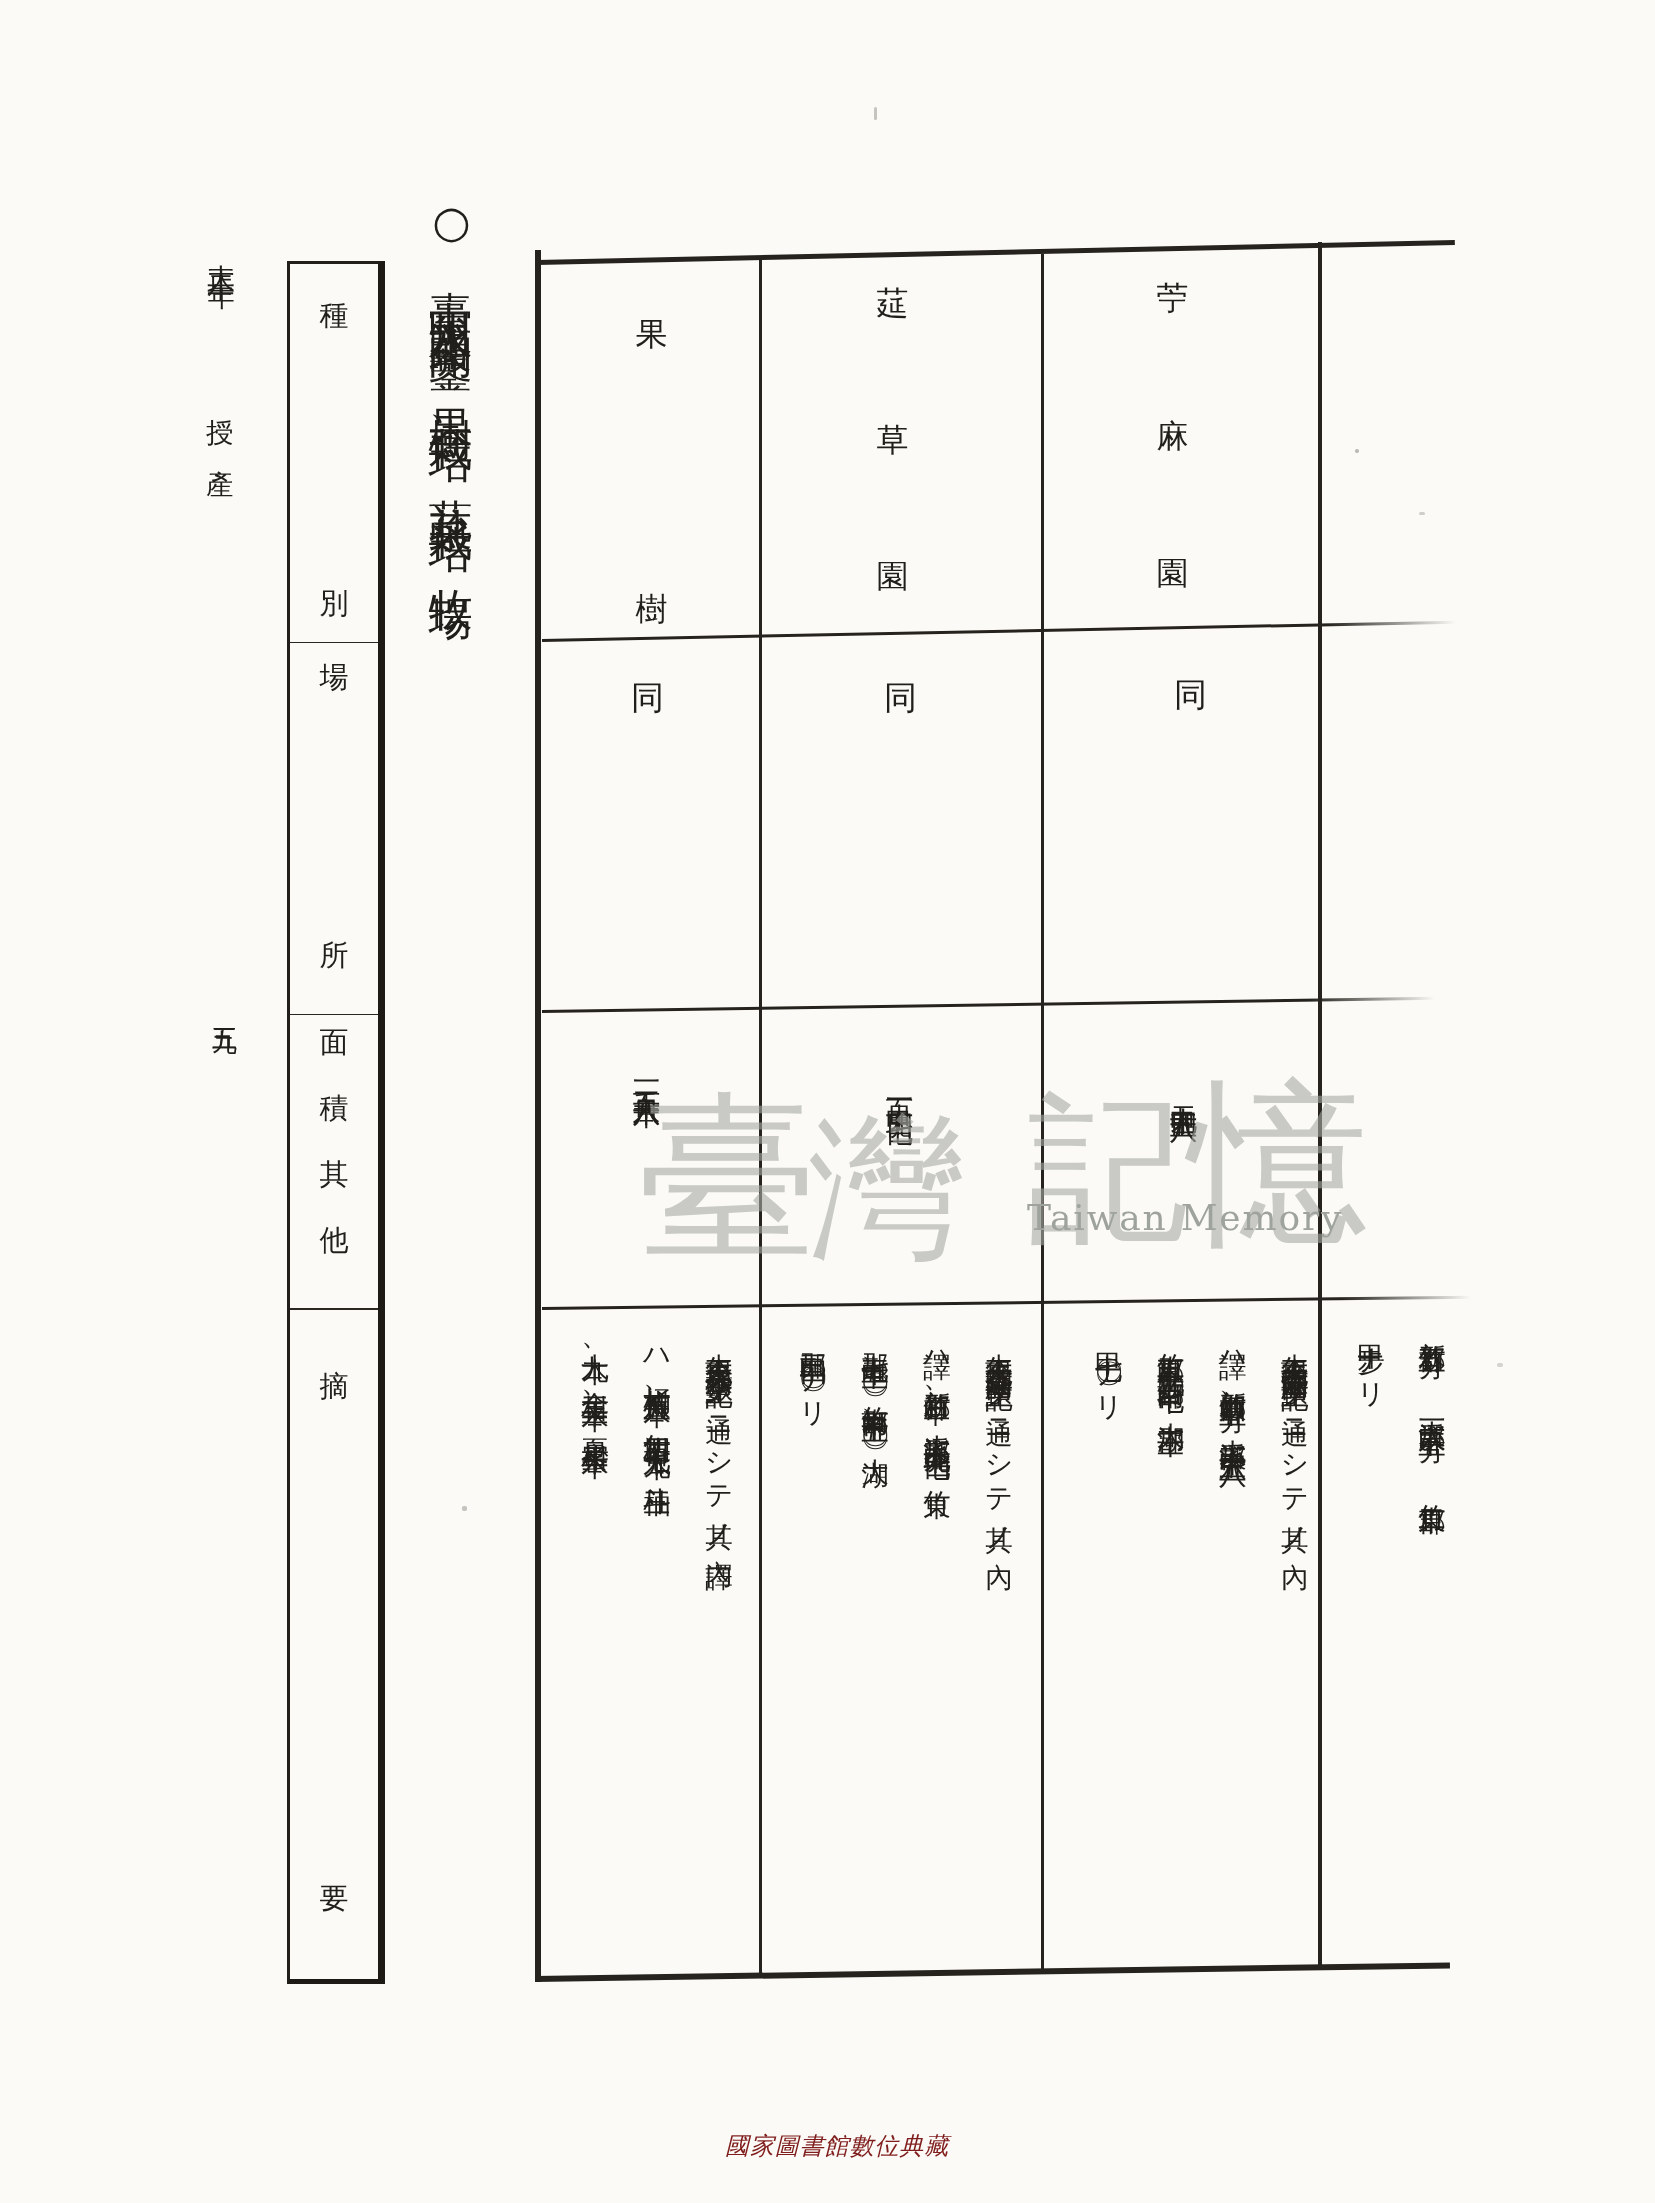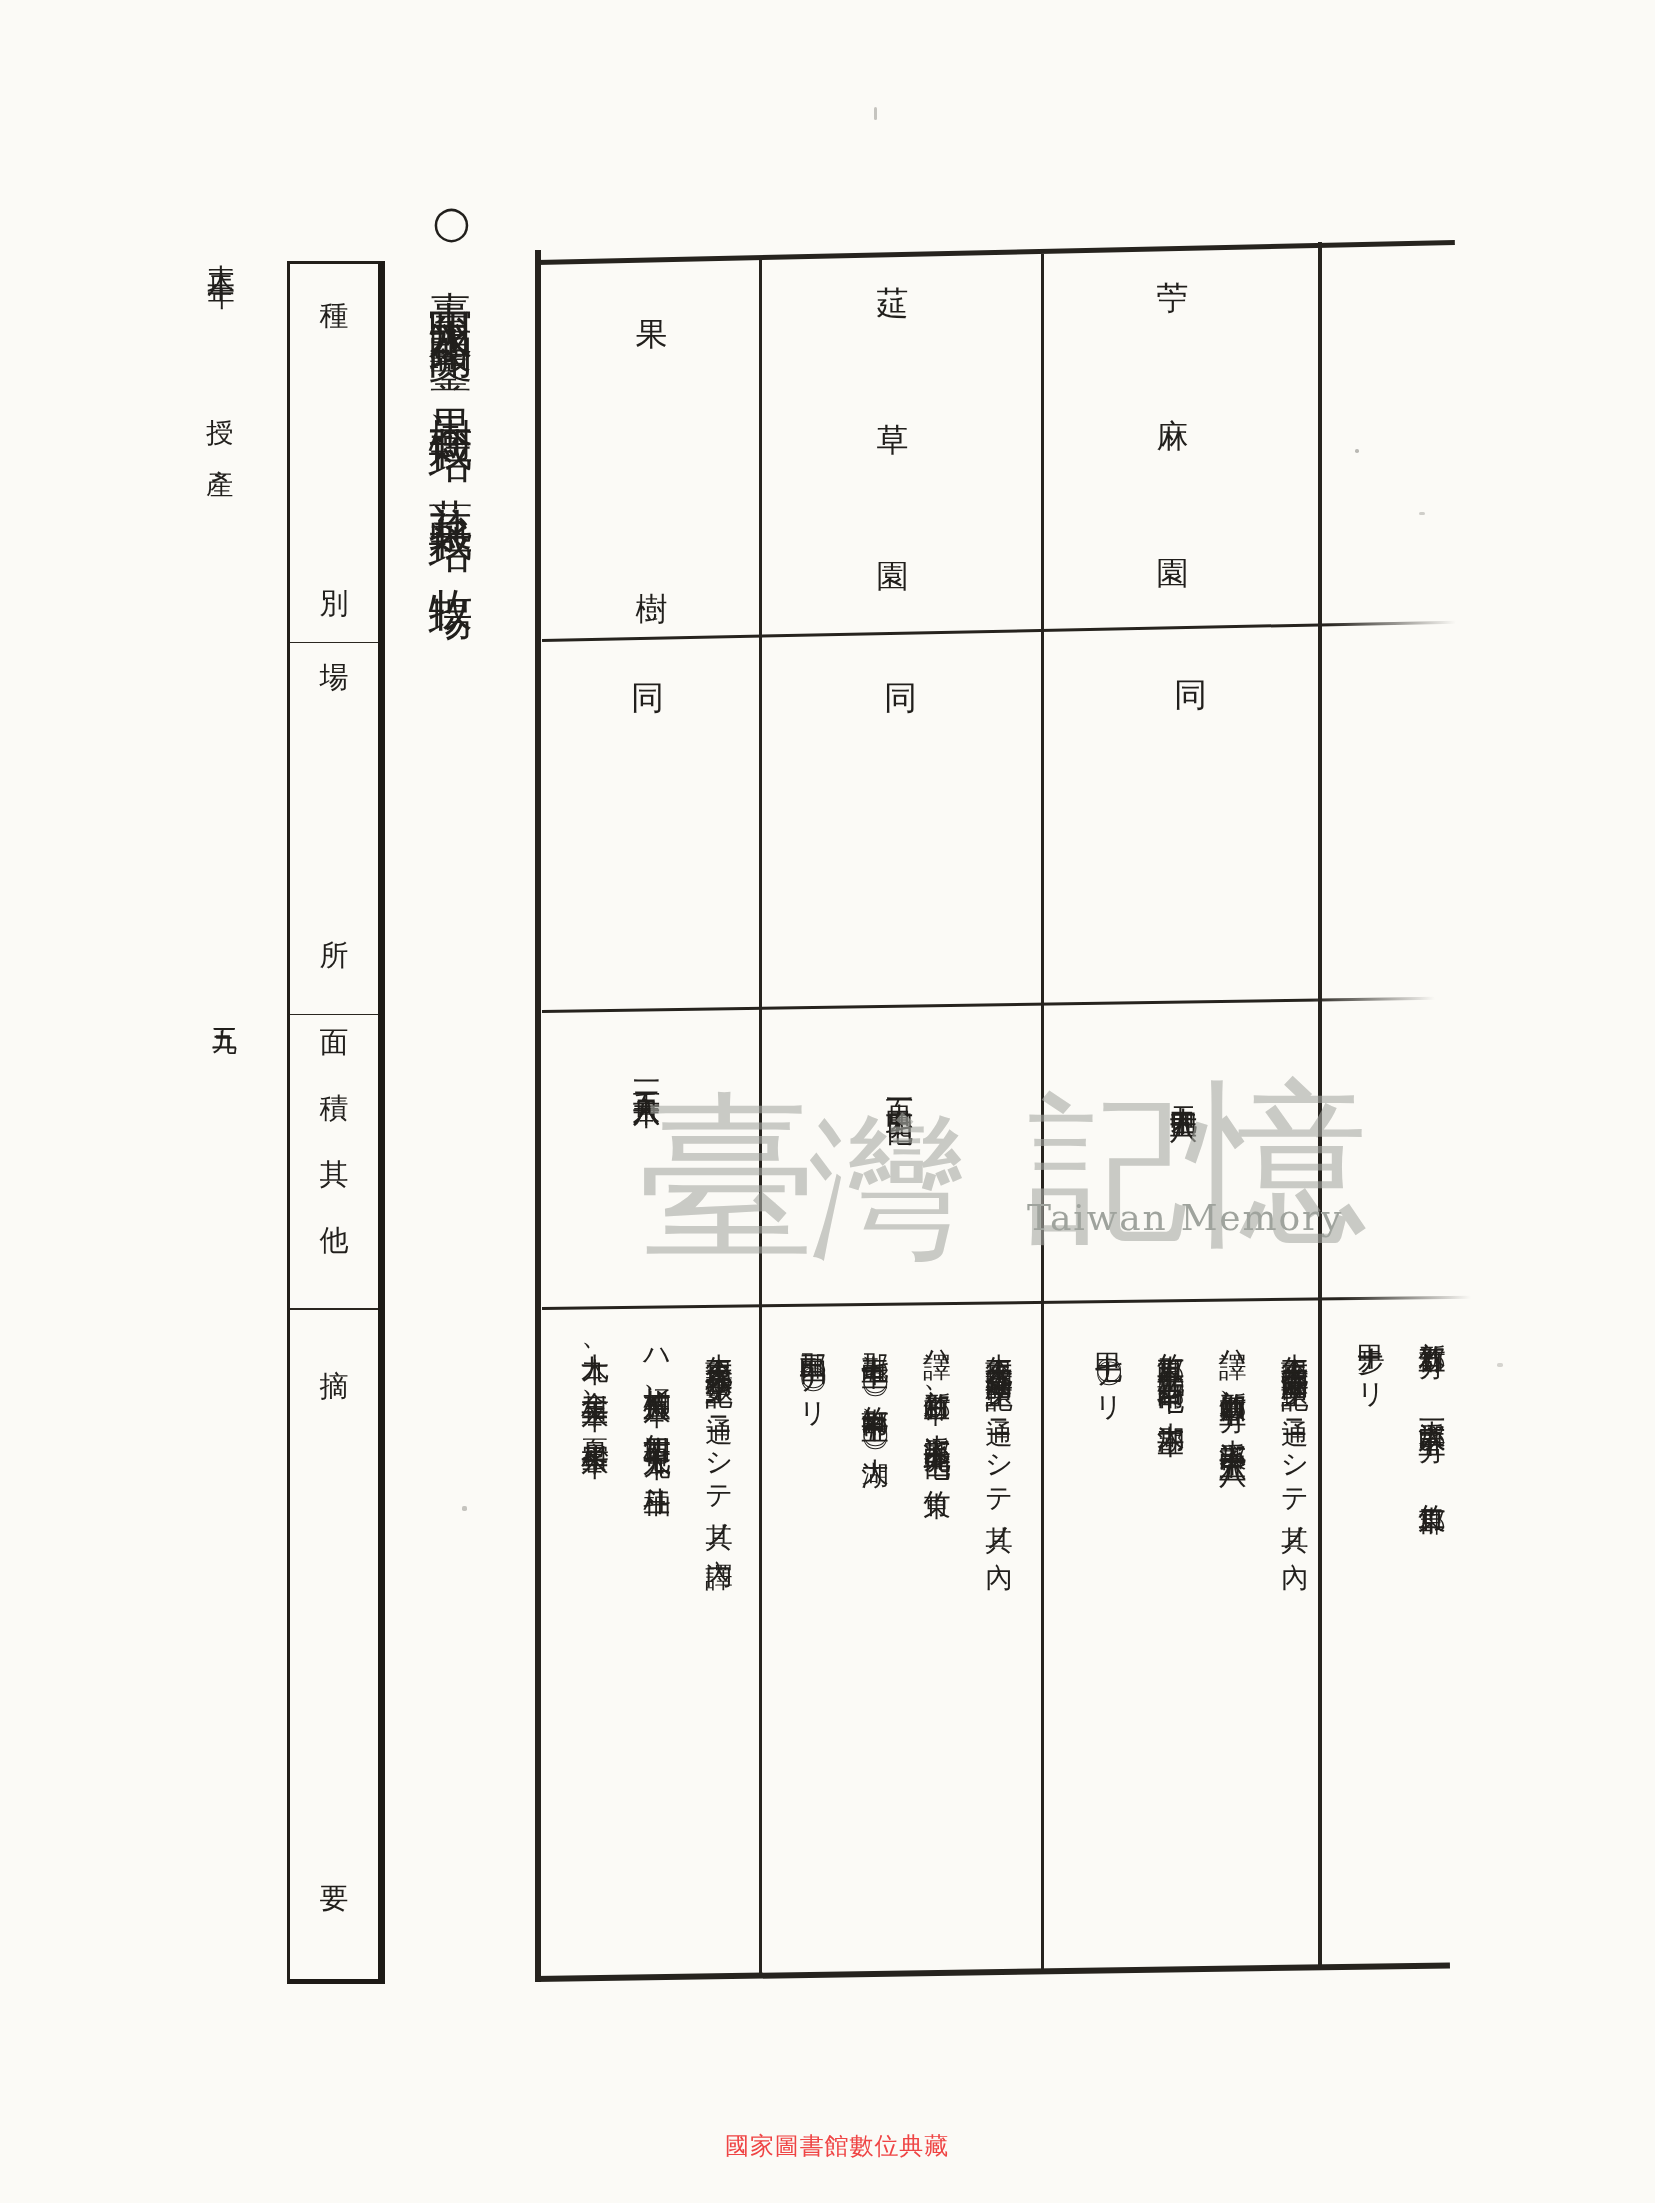--- a/index.html
+++ b/index.html
@@ -126,20 +126,20 @@
   <span>新竹郡五分</span><span style="margin-inline-start:64px;">大溪郡一甲五分</span><span style="margin-inline-start:64px;">竹東郡二</span>
 </div>
 <div class="abs v" style="left:1356px;top:1323px;font-size:27.5px;letter-spacing:2.8px;line-height:31px;">甲步ナリ</div>
 
 <div class="abs wm" style="left:638px;top:1088px;font-size:179px;">臺</div>
 <div class="abs wm" style="left:808px;top:1111px;font-size:156px;">灣</div>
 <div class="abs wm" style="left:1027px;top:1088px;font-size:161px;">記</div>
 <div class="abs wm" style="left:1189px;top:1074px;font-size:179px;">憶</div>
 <div class="abs" style="left:1027px;top:1197px;font-size:36px;letter-spacing:1.8px;color:#9fa39d;">Taiwan Memory</div>
 
-<div class="abs" style="left:725px;top:2130px;font-size:24px;letter-spacing:0.9px;color:#ef4444;">國家圖書館數位典藏</div>
+<div class="abs" style="left:725px;top:2130px;font-size:24px;letter-spacing:0.9px;color:#7f1d1d;font-style:italic;">國家圖書館數位典藏</div>
 
 <div class="speck" style="left:874px;top:107px;width:2.8px;height:13px;opacity:.5;"></div>
 <div class="speck" style="left:1355px;top:449px;width:3.7px;height:3.7px;opacity:.6;"></div>
 <div class="speck" style="left:1419px;top:512px;width:6.4px;height:2.8px;opacity:.4;"></div>
 <div class="speck" style="left:462px;top:1506px;width:4.6px;height:4.6px;opacity:.5;"></div>
 <div class="speck" style="left:1497px;top:1363px;width:5.5px;height:3.7px;opacity:.35;"></div>
 
 
 </body></html>

